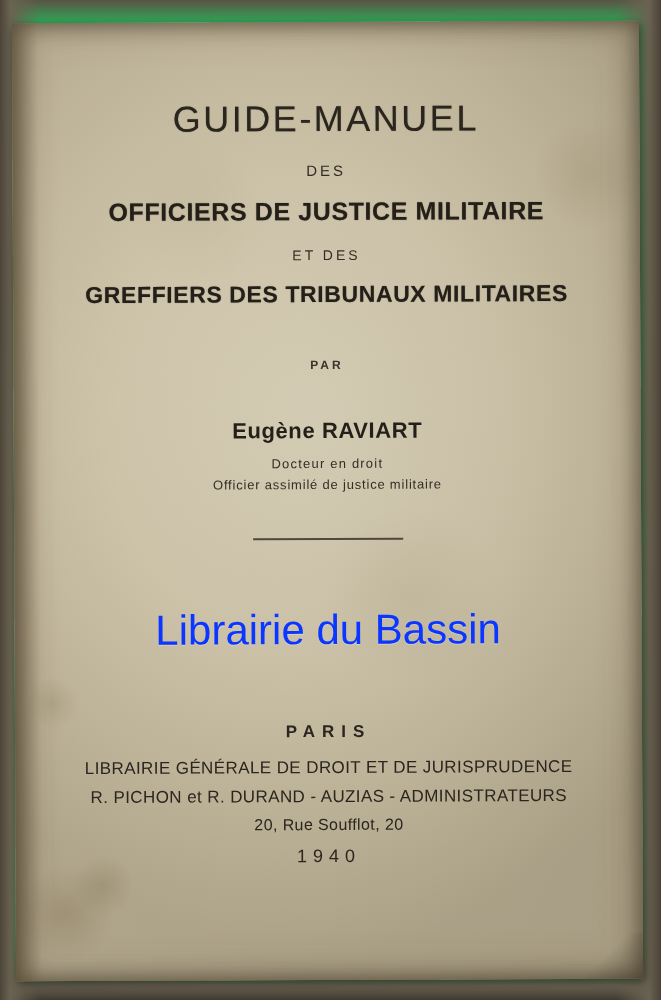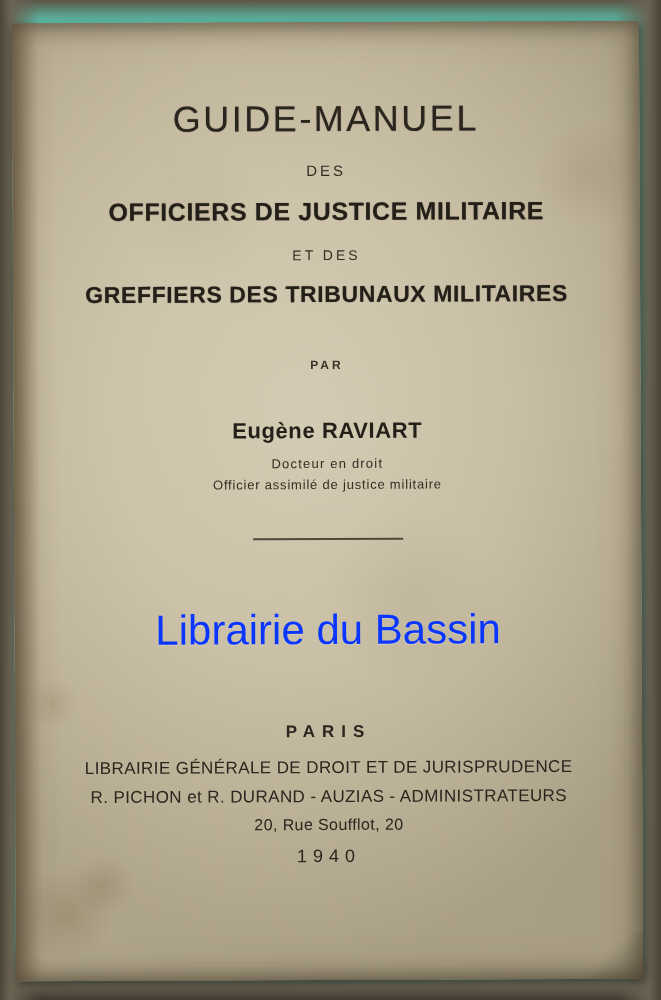--- a/index.html
+++ b/index.html
@@ -12,21 +12,21 @@
     height: 1000px;
     overflow: hidden;
     font-family: "Liberation Sans", sans-serif;
   }
 
   
   .photo {
     position: relative;
     width: 661px;
     height: 1000px;
-    background: #5eead4;
+    background: #22c55e;
     overflow: hidden;
   }
   
   .photo::before {
     content: "";
     position: absolute;
     inset: 0;
     background:
       linear-gradient(90deg, #4c4538 0px, #6a6251 10px, rgba(0,0,0,0) 40px),
       linear-gradient(270deg, #4a4336 0px, #6a6251 12px, rgba(0,0,0,0) 45px),

